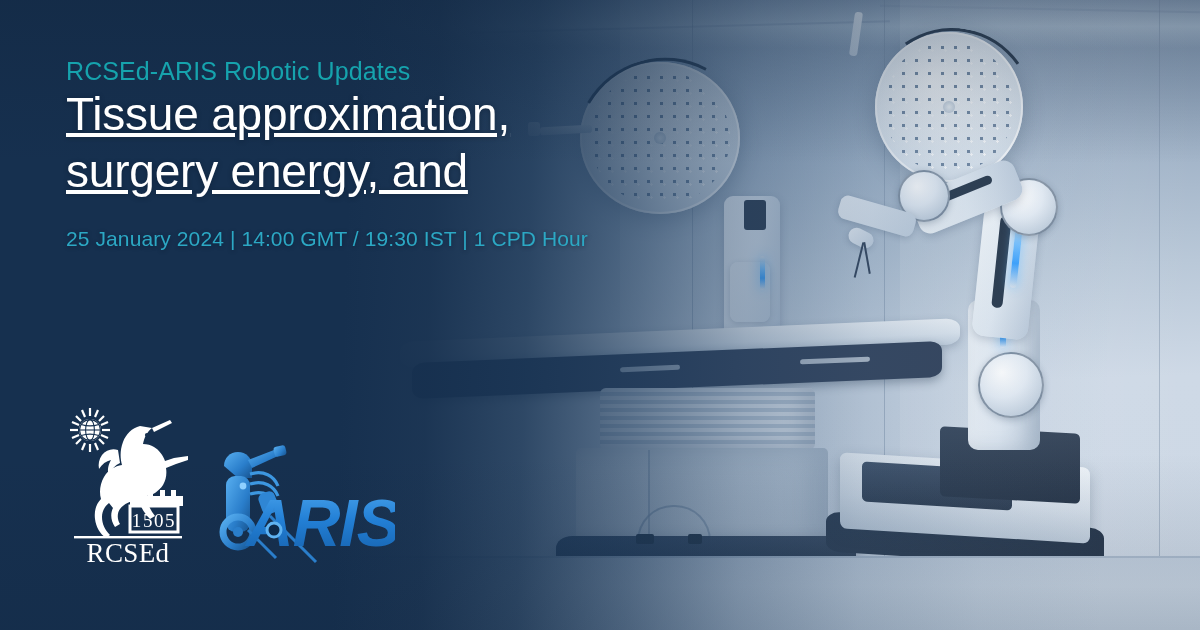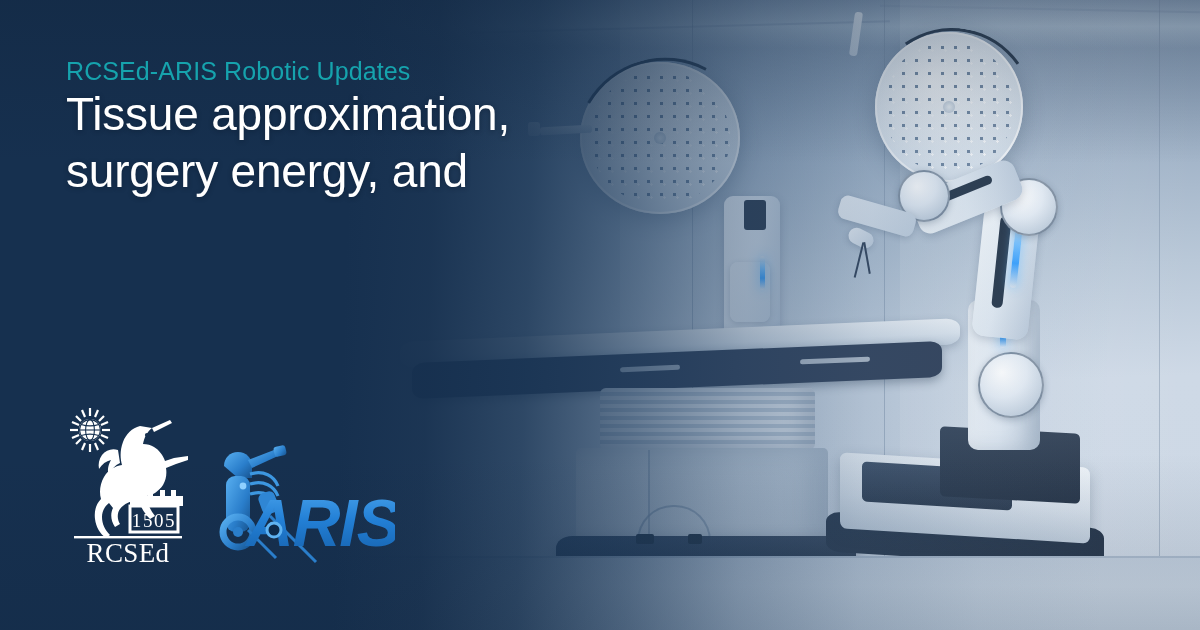--- a/index.html
+++ b/index.html
@@ -314,21 +314,21 @@
   }
   .headline {
     margin: 0;
     color: #ffffff;
     font-size: 46px;
     font-weight: 300;
     line-height: 1.26;
     letter-spacing: -0.2px;
     text-shadow: 0 1px 5px rgba(8,22,40,0.45);
   }
-  .headline span { display: block; }
+  .headline span { display: block; text-decoration: underline; }
   .datetime {
     margin-top: 26px;
     color: #2ca8c4;
     font-size: 21px;
     font-weight: 400;
     letter-spacing: 0.1px;
     text-shadow: 0 1px 4px rgba(8,22,40,0.45);
   }
 
   
@@ -427,20 +427,21 @@
 
   <div class="overlay"></div>
   <div class="overlay-vert"></div>
 
   <div class="content">
     <p class="eyebrow nomargin">RCSEd-ARIS Robotic Updates</p>
     <h1 class="headline">
       <span>Tissue approximation,</span>
       <span>surgery energy, and</span>
     </h1>
+    <div class="datetime">25 January 2024 | 14:00 GMT / 19:30 IST | 1 CPD Hour</div>
   </div>
 
   <div class="logos">
 
     <div class="rcsed-logo">
       <svg viewBox="0 0 124 162" width="124" height="162" aria-hidden="true">
         <g fill="#ffffff">
 
           <g>
             <g stroke="#ffffff" stroke-width="2.2">

